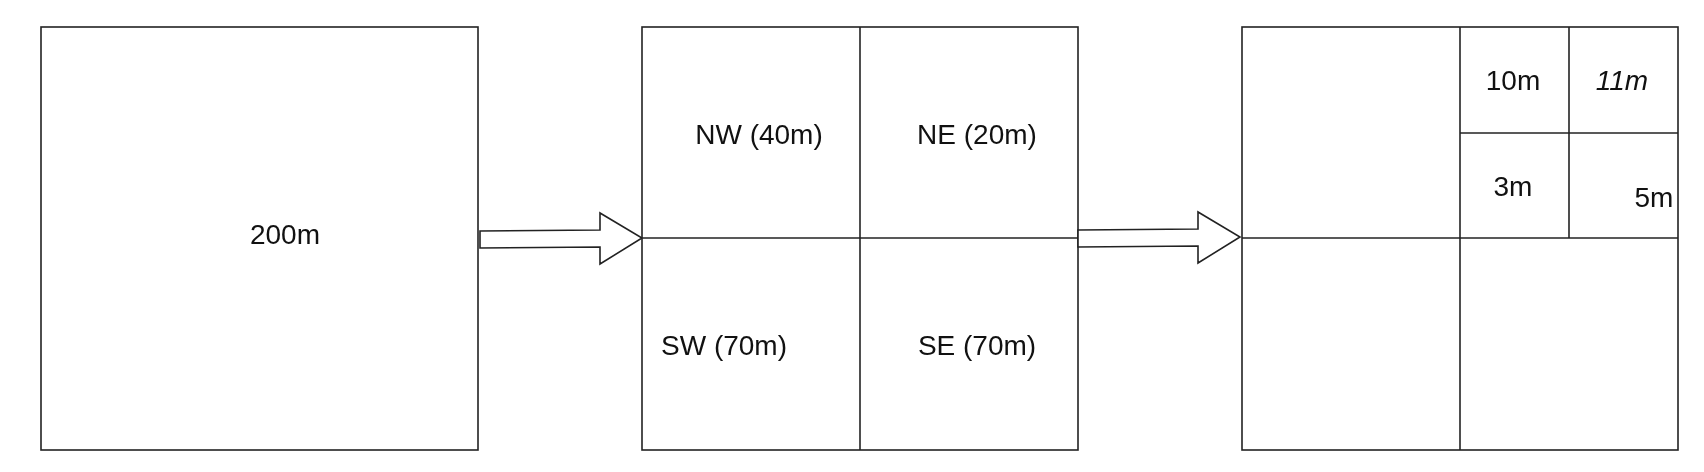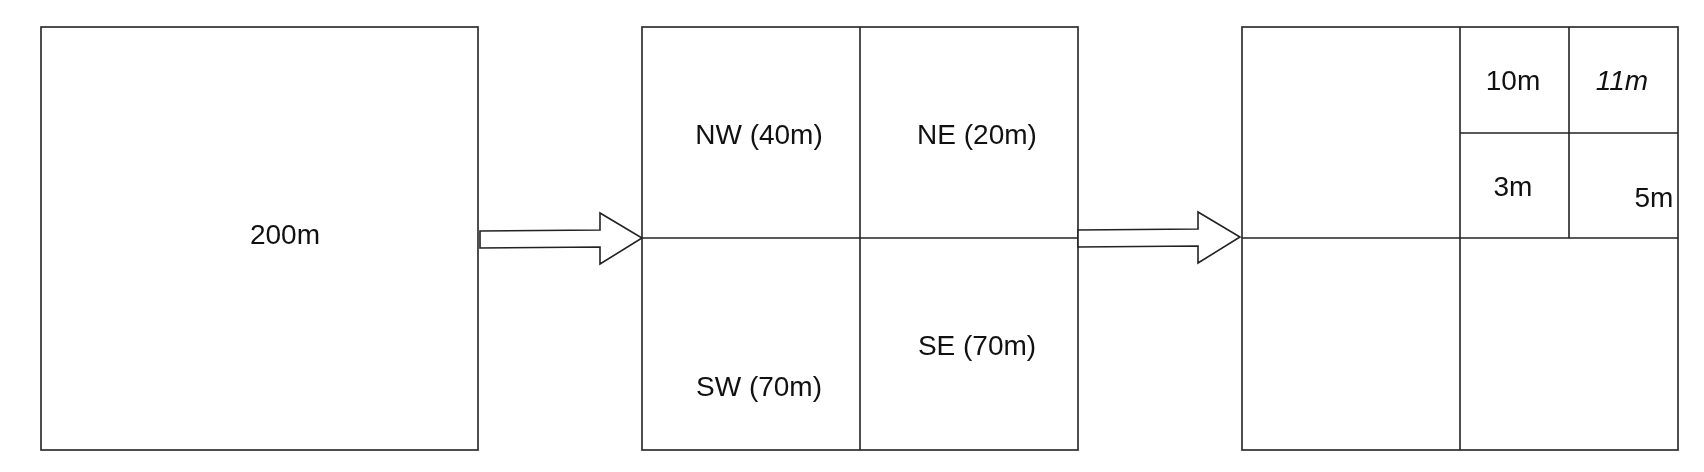--- a/index.html
+++ b/index.html
@@ -31,19 +31,19 @@
     <line x1="1242" y1="238" x2="1678" y2="238" stroke="#222" stroke-width="1.6"></line>
     <line x1="1569" y1="27" x2="1569" y2="238" stroke="#222" stroke-width="1.6"></line>
     <line x1="1460" y1="133" x2="1678" y2="133" stroke="#222" stroke-width="1.6"></line>
   </g>
 </svg>
 
 <div class="lbl" style="left:259px; top:235px;margin-left:26px;">200m</div>
 
 <div class="lbl" style="left:759px; top:135px;text-align:center;">NW (40m)</div>
 <div class="lbl" style="left:977px; top:135px;">NE (20m)</div>
-<div class="lbl" style="left:759px; top:346px;margin-top:41px;">SW (70m)</div>
+<div class="lbl" style="left:724px; top:346px;">SW (70m)</div>
 <div class="lbl" style="left:977px; top:346px;">SE (70m)</div>
 
 <div class="lbl" style="left:1513px; top:81px;">10m</div>
 <div class="lbl" style="left:1622px; top:81px;font-style:italic;">11m</div>
 <div class="lbl" style="left:1513px; top:187px;">3m</div>
 <div class="lbl" style="left:1622px; top:198px;margin-left:32px;">5m</div>
 
 </body></html>

